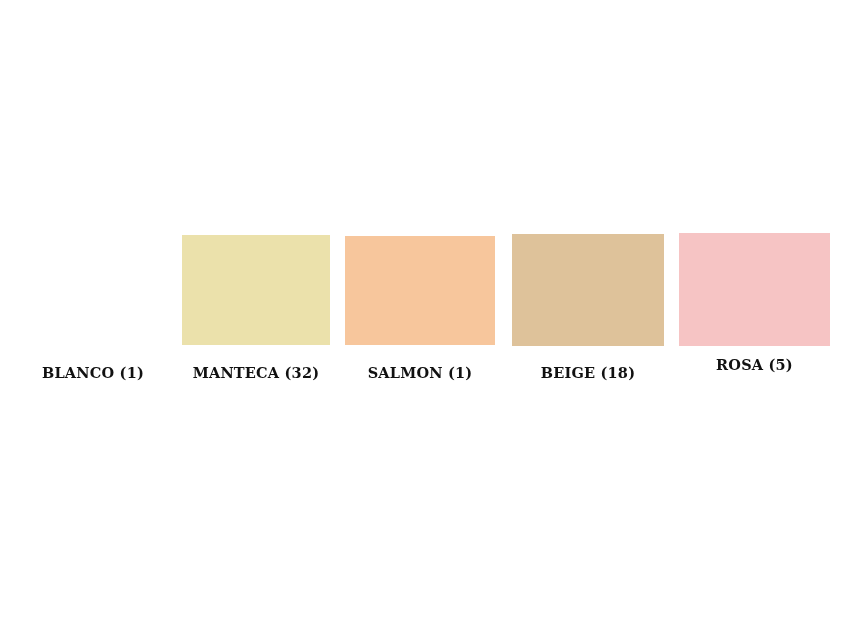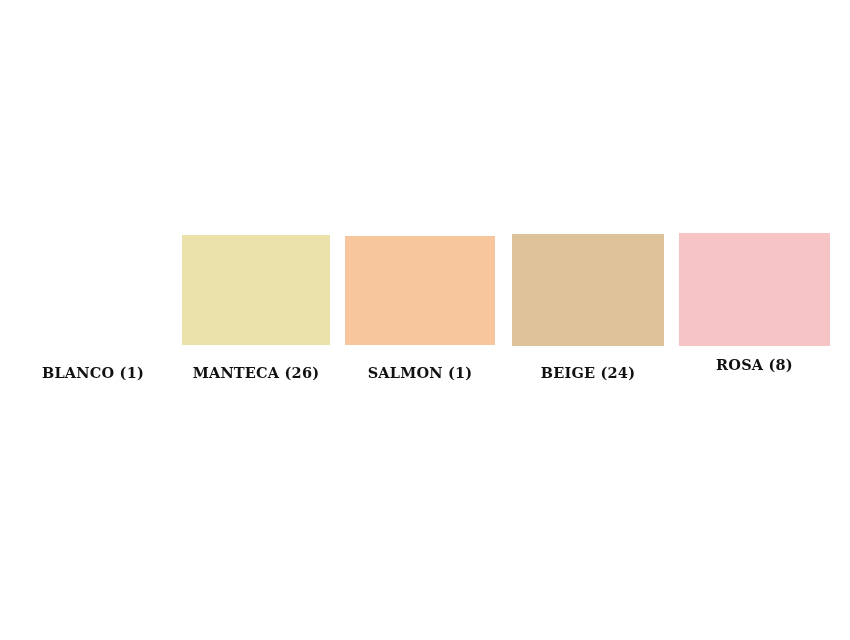--- a/index.html
+++ b/index.html
@@ -44,28 +44,28 @@
 <body style="background: rgb(255, 255, 255);">
 
 <div id="canvas" style="background: rgb(255, 255, 255);">
   <div id="swatch-layer">
       <div class="swatch-group">
         <div class="swatch-box" style="left: 22px; top: 238px; width: 142px; height: 106px; background: rgb(255, 255, 255);"></div>
         <div class="swatch-label" style="left: 22px; top: 365px; width: 142px;">BLANCO (1)</div>
       </div>
       <div class="swatch-group">
         <div class="swatch-box" style="left: 182px; top: 235px; width: 148px; height: 110px; background: rgb(235, 225, 171);"></div>
-        <div class="swatch-label" style="left: 182px; top: 365px; width: 148px;">MANTECA (26)</div>
+        <div class="swatch-label" style="left: 182px; top: 365px; width: 148px;">MANTECA (32)</div>
       </div>
       <div class="swatch-group">
         <div class="swatch-box" style="left: 345px; top: 236px; width: 150px; height: 109px; background: rgb(247, 198, 156);"></div>
         <div class="swatch-label" style="left: 345px; top: 365px; width: 150px;">SALMON (1)</div>
       </div>
       <div class="swatch-group">
         <div class="swatch-box" style="left: 512px; top: 234px; width: 152px; height: 112px; background: rgb(222, 194, 154);"></div>
-        <div class="swatch-label" style="left: 512px; top: 365px; width: 152px;">BEIGE (24)</div>
+        <div class="swatch-label" style="left: 512px; top: 365px; width: 152px;">BEIGE (18)</div>
       </div>
       <div class="swatch-group">
         <div class="swatch-box" style="left: 679px; top: 233px; width: 151px; height: 113px; background: rgb(246, 196, 196);"></div>
-        <div class="swatch-label" style="left: 679px; top: 357px; width: 151px;">ROSA (8)</div>
+        <div class="swatch-label" style="left: 679px; top: 357px; width: 151px;">ROSA (5)</div>
       </div>
     </div>
 </div>
 
 </body></html>

